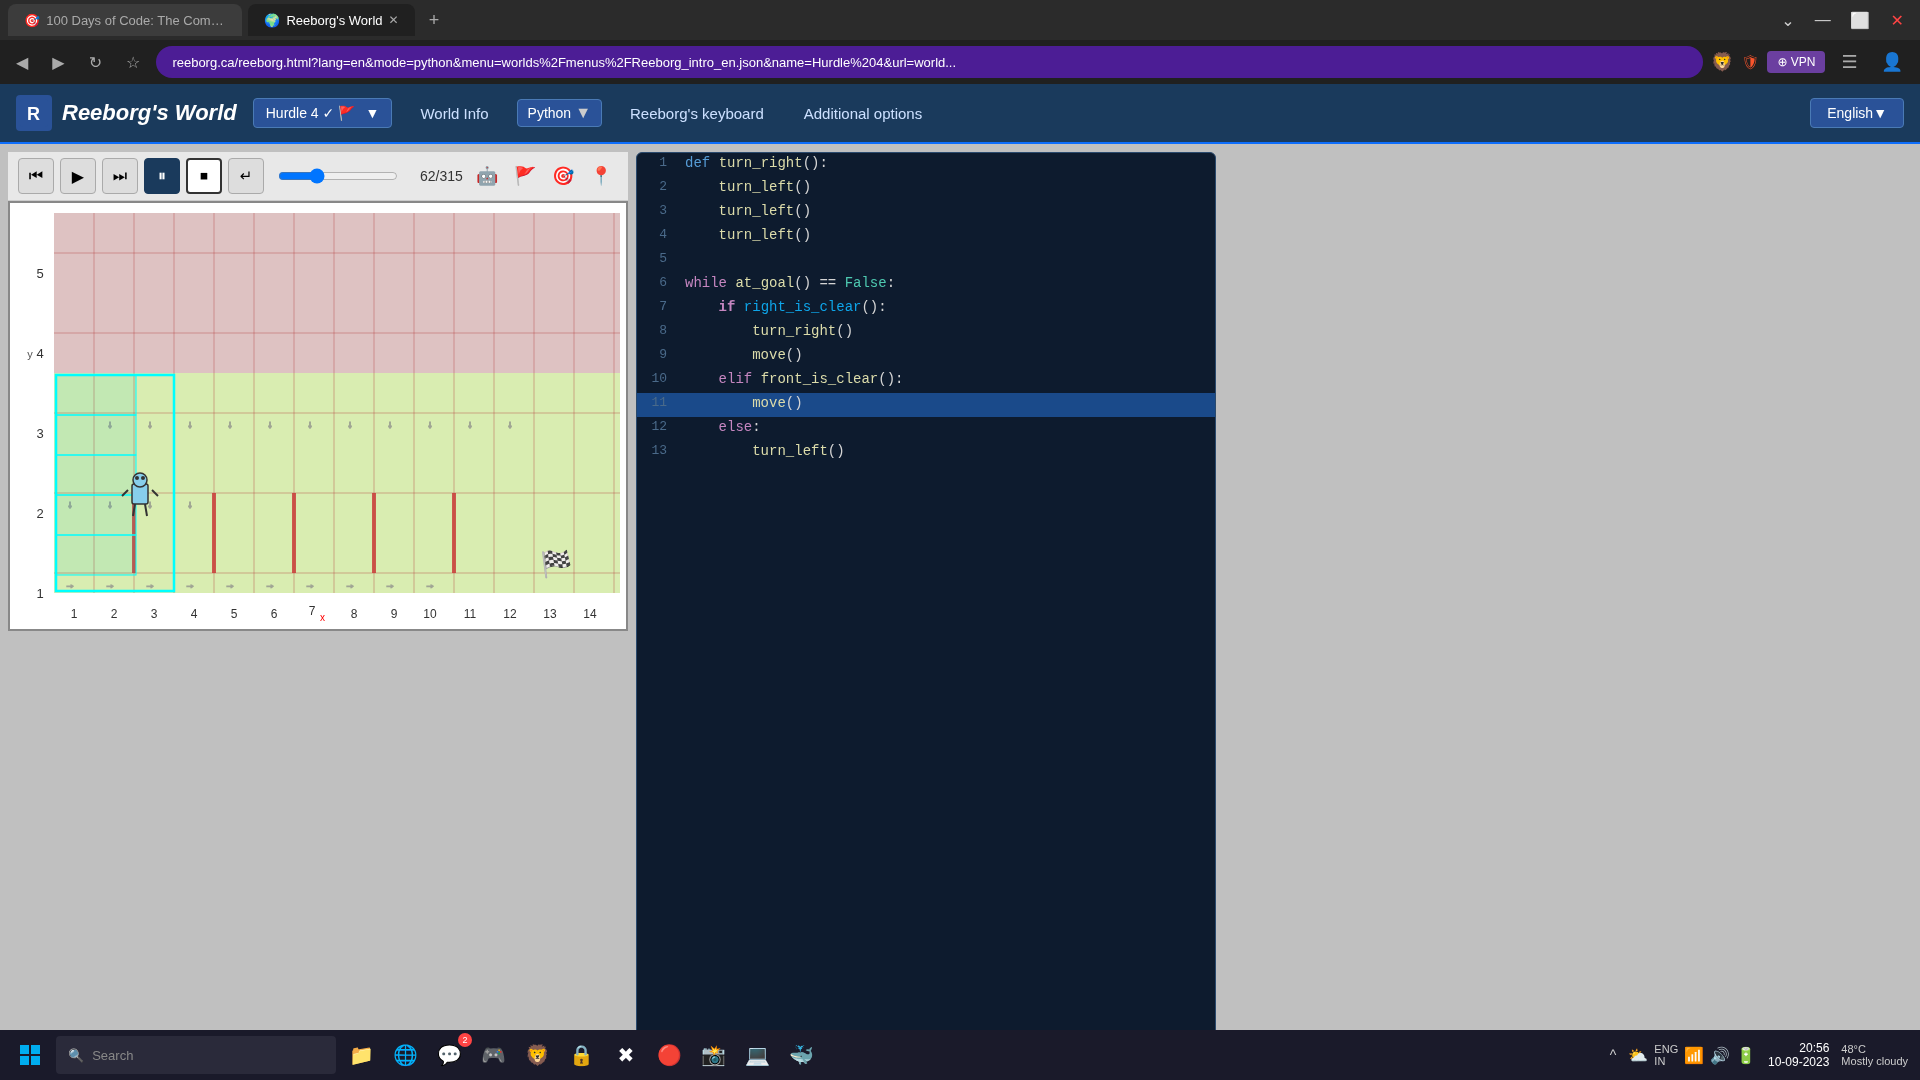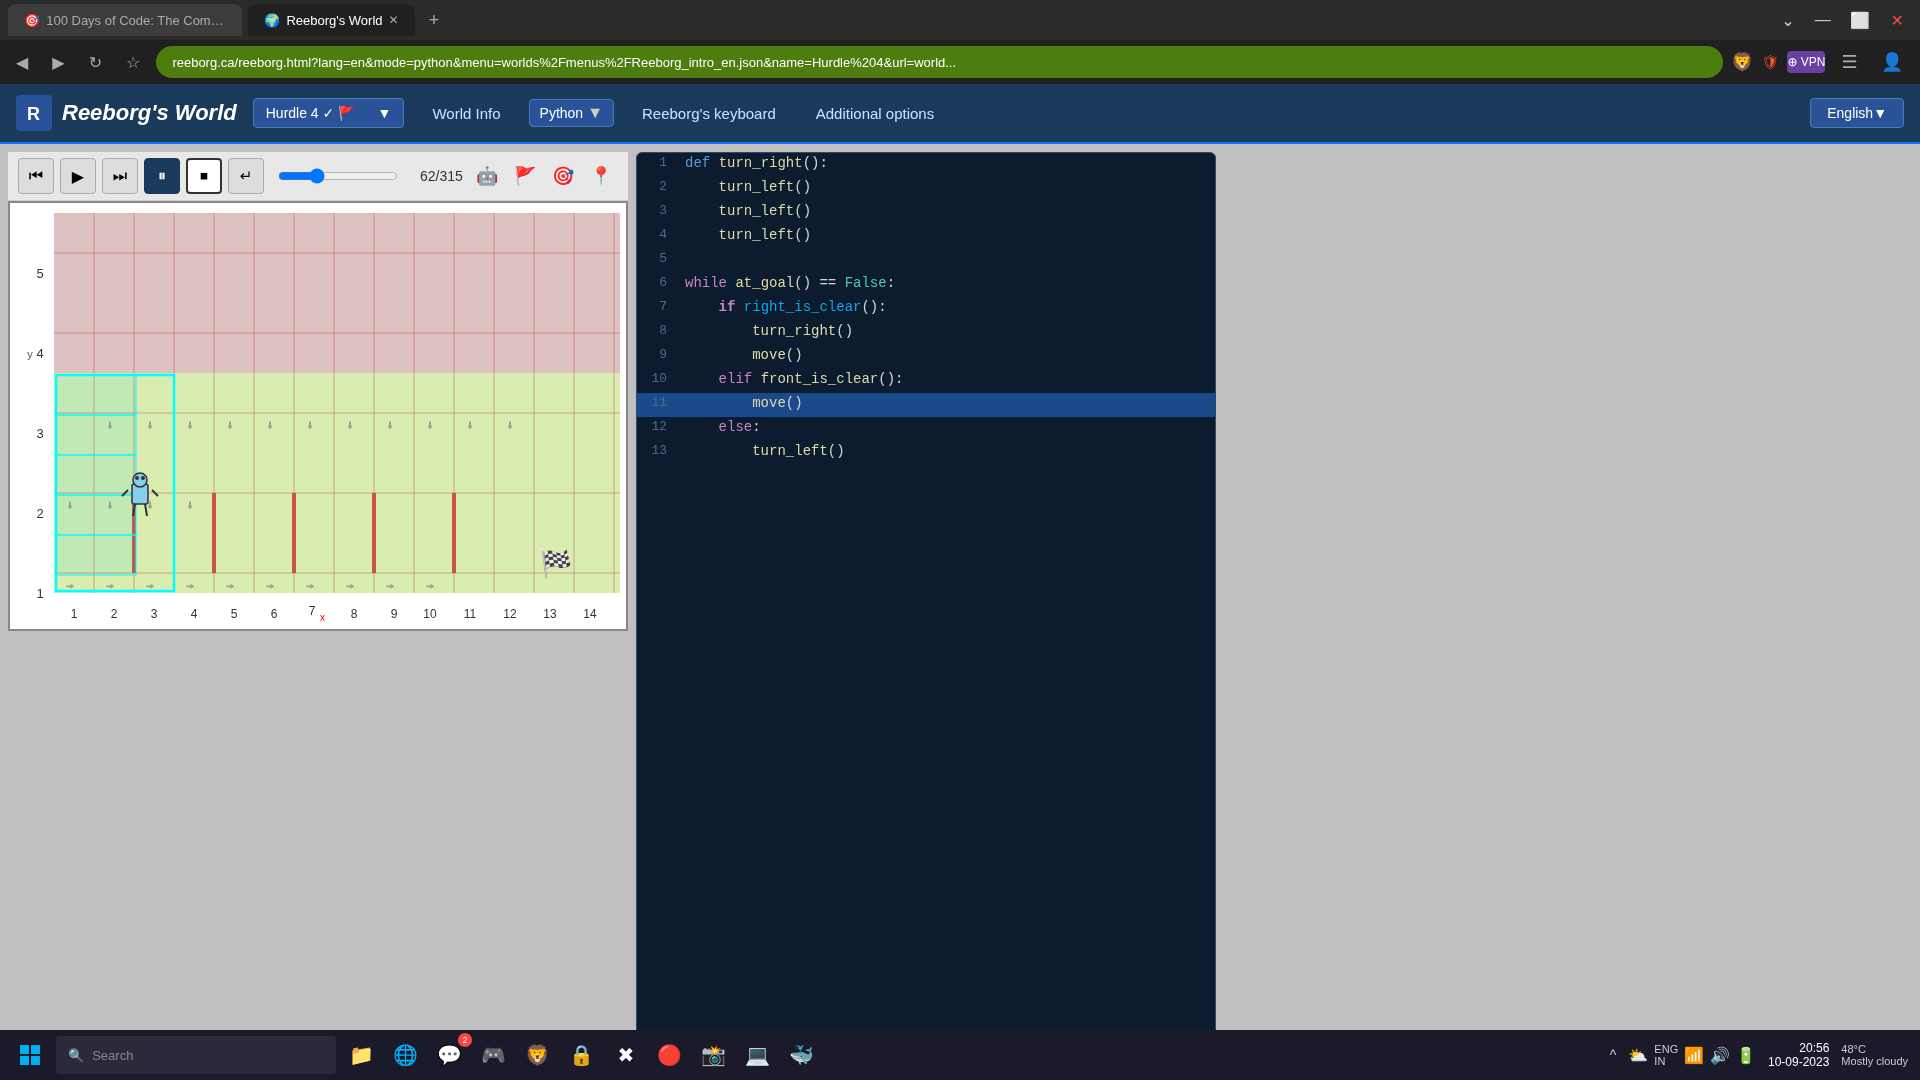--- a/index.html
+++ b/index.html
@@ -10,29 +10,29 @@
     .tab-inactive { background: #3c3c3c; border-radius: 8px 8px 0 0; padding: 6px 16px; color: #aaa; font-size: 13px; display: flex; align-items: center; gap: 6px; height: 32px; }
     .tab-active { background: #202020; border-radius: 8px 8px 0 0; padding: 6px 16px; color: #fff; font-size: 13px; display: flex; align-items: center; gap: 6px; height: 32px; }
     .tab-close { color: #aaa; font-size: 12px; cursor: pointer; }
     .new-tab { background: none; border: none; color: #aaa; font-size: 18px; cursor: pointer; padding: 4px 8px; }
     .window-controls-right { margin-left: auto; display: flex; align-items: center; gap: 4px; }
     .win-sq-btn { background: none; border: none; color: #ccc; font-size: 16px; cursor: pointer; padding: 2px 8px; }
 
     
     .address-bar-row { background: #202020; height: 44px; display: flex; align-items: center; padding: 0 8px; gap: 8px; }
     .nav-btn { background: none; border: none; color: #aaa; font-size: 16px; cursor: pointer; padding: 4px 8px; border-radius: 4px; }
-    .address-bar { flex: 1; background: #4d7c0f; border: none; border-radius: 20px; padding: 6px 16px; color: #fff; font-size: 13px; height: 32px; }
-    .vpn-btn { background: #6b3fa0; color: #fff; border: none; border-radius: 4px; padding: 4px 0; font-size: 12px; cursor: pointer; }
+    .address-bar { flex: 1; background: #4c1d95; border: none; border-radius: 20px; padding: 6px 16px; color: #fff; font-size: 13px; height: 32px; }
+    .vpn-btn { background: #6b3fa0; color: #fff; border: none; border-radius: 4px; padding: 4px 10px; font-size: 12px; cursor: pointer; }
 
     
     .app-header { background: #1a3a5c; height: 60px; display: flex; align-items: center; padding: 0 16px; gap: 16px; border-bottom: 2px solid #0d6efd; }
     .logo-area { display: flex; align-items: center; gap: 10px; }
     .logo-icon { width: 36px; height: 36px; background: #2a5298; border-radius: 4px; display: flex; align-items: center; justify-content: center; color: #fff; font-size: 18px; font-weight: bold; }
     .logo-text { color: #fff; font-size: 22px; font-weight: bold; font-style: italic; }
-    .world-selector { background: #2a5298; border: 1px solid #4a7ab5; border-radius: 4px; padding: 6px 12px; color: #fff; font-size: 14px; cursor: pointer; display: flex; align-items: center; gap: 22px; }
+    .world-selector { background: #2a5298; border: 1px solid #4a7ab5; border-radius: 4px; padding: 6px 12px; color: #fff; font-size: 14px; cursor: pointer; display: flex; align-items: center; gap: 10px; }
     .header-nav-btn { color: #cce0ff; font-size: 15px; background: none; border: none; cursor: pointer; padding: 6px 12px; border-radius: 4px; }
     .ctrl-btn { width: 36px; height: 36px; background: #ddd; border: 1px solid #aaa; border-radius: 4px; cursor: pointer; display: flex; align-items: center; justify-content: center; font-size: 14px; }
     .ctrl-btn-pause { background: #1a3a5c; color: #fff; }
     .speed-slider { width: 120px; margin: 0 8px; }
     .action-icon { width: 32px; height: 32px; border-radius: 4px; display: flex; align-items: center; justify-content: center; font-size: 18px; cursor: pointer; background: none; border: none; }
 
     
     .code-panel { flex: 1; background: #0d1b2e; border-radius: 6px; border: 1px solid #2a4a6e; overflow: hidden; display: flex; flex-direction: column; max-width: 570px; }
     .code-tabs { display: flex; background: #0d1b2e; border-bottom: 1px solid #2a4a6e; padding: 0 10px; gap: 4px; align-items: center; height: 44px; }
     .code-tab { padding: 8px 16px; border-radius: 6px 6px 0 0; cursor: pointer; font-size: 14px; border: none; background: none; }

